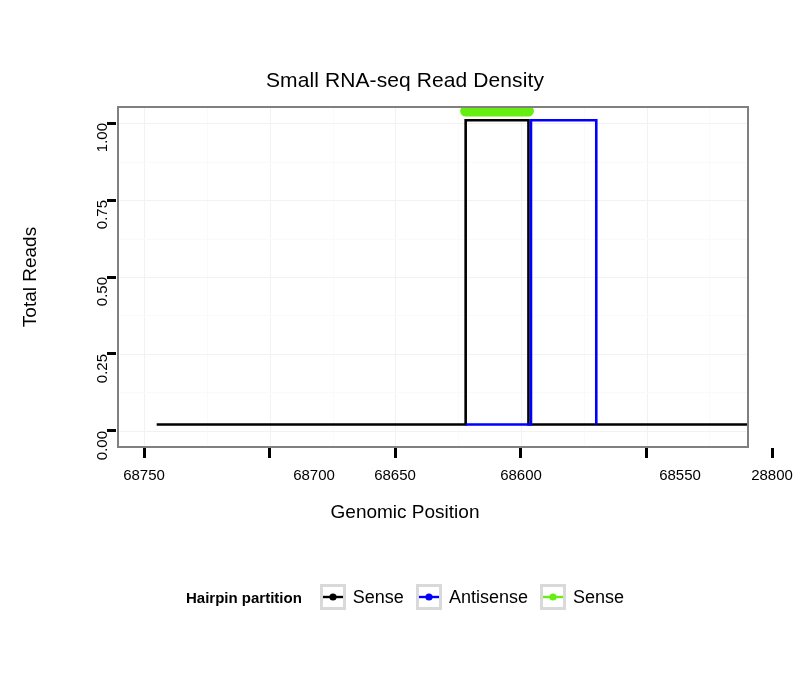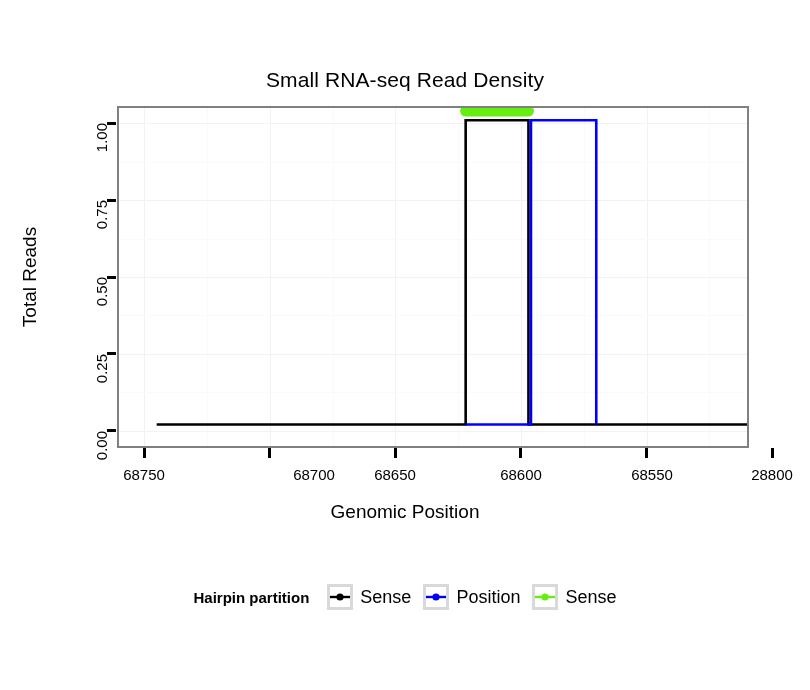--- a/index.html
+++ b/index.html
@@ -212,21 +212,21 @@
   <div id="x-axis">
       <div class="x-tick-mark" style="left: 143px; top: 448px;"></div>
       <div class="x-tick-label" style="left: 144px;">68750</div>
       <div class="x-tick-mark" style="left: 268px; top: 448px;"></div>
       <div class="x-tick-label" style="left: 270px; margin-left: 44px;">68700</div>
       <div class="x-tick-mark" style="left: 394px; top: 448px;"></div>
       <div class="x-tick-label" style="left: 395px;">68650</div>
       <div class="x-tick-mark" style="left: 519px; top: 448px;"></div>
       <div class="x-tick-label" style="left: 521px;">68600</div>
       <div class="x-tick-mark" style="left: 645px; top: 448px;"></div>
-      <div class="x-tick-label" style="left: 652px;">68550</div>
+      <div class="x-tick-label" style="left: 680px;">68550</div>
       <div class="x-tick-mark" style="left: 771px; top: 448px;"></div>
       <div class="x-tick-label" style="left: 772px;">28800</div>
     </div>
 
   <div id="legend">
     <div id="legend-title">Hairpin partition</div>
   <div class="legend-entry">
         <div class="legend-key">
           <svg width="20" height="20">
             <line x1="0" y1="10" x2="20" y2="10" stroke="#000000" stroke-width="2.4"></line>
@@ -235,21 +235,21 @@
         </div>
         <div class="legend-label">Sense</div>
       </div>
       <div class="legend-entry">
         <div class="legend-key">
           <svg width="20" height="20">
             <line x1="0" y1="10" x2="20" y2="10" stroke="#0000ff" stroke-width="2.4"></line>
             <circle cx="10" cy="10" r="3.6" fill="#0000ff"></circle>
           </svg>
         </div>
-        <div class="legend-label">Position</div>
+        <div class="legend-label">Antisense</div>
       </div>
       <div class="legend-entry">
         <div class="legend-key">
           <svg width="20" height="20">
             <line x1="0" y1="10" x2="20" y2="10" stroke="#66ee11" stroke-width="2.4"></line>
             <circle cx="10" cy="10" r="3.6" fill="#66ee11"></circle>
           </svg>
         </div>
         <div class="legend-label">Sense</div>
       </div>

